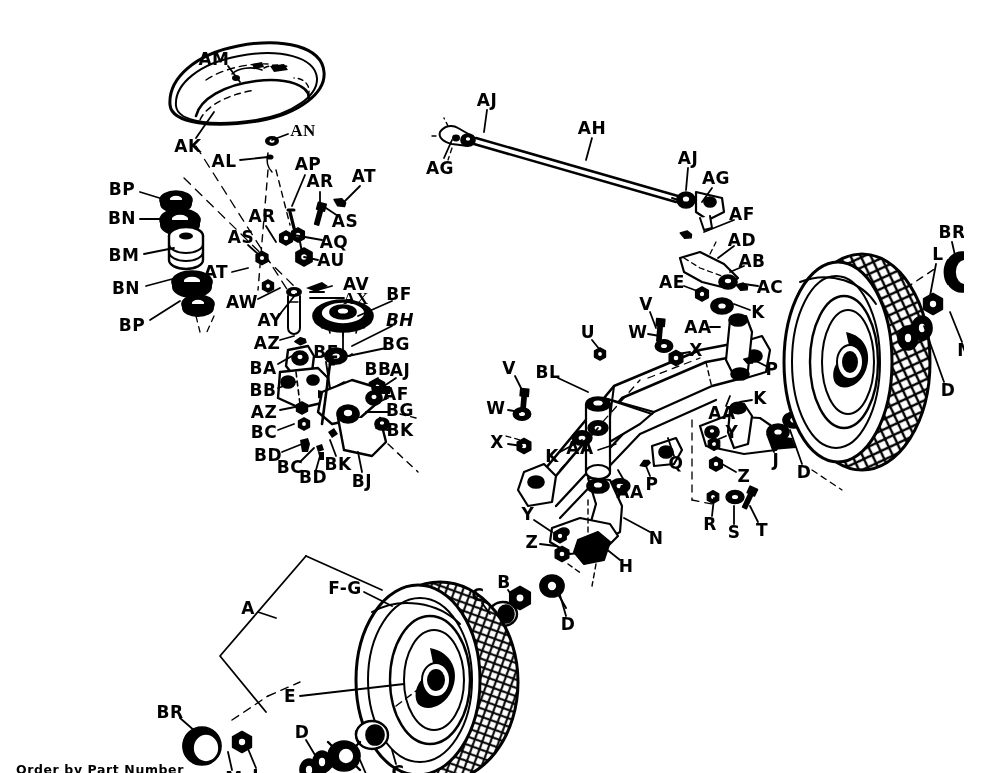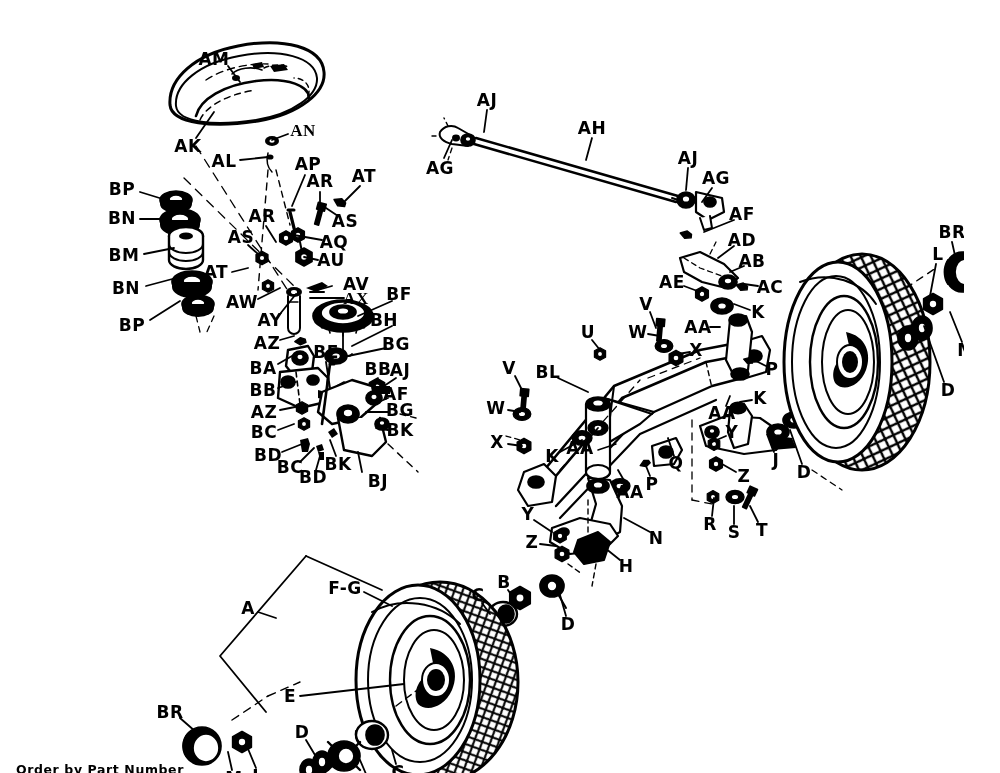--- a/index.html
+++ b/index.html
@@ -591,38 +591,38 @@
       <div class="lbl" style="left: 122px; top: 198px;">BN</div>
       <div class="lbl" style="left: 124px; top: 235px;">BM</div>
       <div class="lbl" style="left: 126px; top: 268px;">BN</div>
       <div class="lbl" style="left: 132px; top: 305px;">BP</div>
       <div class="lbl" style="left: 216px; top: 252px;">AT</div>
       <div class="lbl" style="left: 242px; top: 282px;">AW</div>
       <div class="lbl" style="left: 270px; top: 300px;">AY</div>
       <div class="lbl" style="left: 356px; top: 264px;">AV</div>
       <div class="lbl" style="left: 356px; top: 278px; font-family: Liberation Serif, serif;">AX</div>
       <div class="lbl" style="left: 399px; top: 274px;">BF</div>
-      <div class="lbl" style="left: 384px; top: 300px;">BH</div>
+      <div class="lbl" style="left: 400px; top: 300px; font-style: italic;">BH</div>
       <div class="lbl" style="left: 396px; top: 324px;">BG</div>
       <div class="lbl" style="left: 267px; top: 323px;">AZ</div>
       <div class="lbl" style="left: 263px; top: 348px;">BA</div>
       <div class="lbl" style="left: 326px; top: 332px;">BE</div>
       <div class="lbl" style="left: 263px; top: 370px;">BB</div>
       <div class="lbl" style="left: 378px; top: 349px;">BB</div>
       <div class="lbl" style="left: 400px; top: 350px;">AJ</div>
       <div class="lbl" style="left: 264px; top: 392px;">AZ</div>
       <div class="lbl" style="left: 396px; top: 374px;">AF</div>
       <div class="lbl" style="left: 400px; top: 390px;">BG</div>
       <div class="lbl" style="left: 264px; top: 412px;">BC</div>
       <div class="lbl" style="left: 400px; top: 410px;">BK</div>
       <div class="lbl" style="left: 268px; top: 435px;">BD</div>
       <div class="lbl" style="left: 290px; top: 447px;">BC</div>
       <div class="lbl" style="left: 313px; top: 457px;">BD</div>
       <div class="lbl" style="left: 338px; top: 444px;">BK</div>
-      <div class="lbl" style="left: 378px; top: 461px;">BJ</div>
+      <div class="lbl" style="left: 362px; top: 461px;">BJ</div>
       <div class="lbl" style="left: 487px; top: 80px;">AJ</div>
       <div class="lbl" style="left: 440px; top: 148px;">AG</div>
       <div class="lbl" style="left: 592px; top: 108px;">AH</div>
       <div class="lbl" style="left: 688px; top: 138px;">AJ</div>
       <div class="lbl" style="left: 716px; top: 158px;">AG</div>
       <div class="lbl" style="left: 742px; top: 194px;">AF</div>
       <div class="lbl" style="left: 742px; top: 220px;">AD</div>
       <div class="lbl" style="left: 752px; top: 241px;">AB</div>
       <div class="lbl" style="left: 672px; top: 262px;">AE</div>
       <div class="lbl" style="left: 770px; top: 267px;">AC</div>

